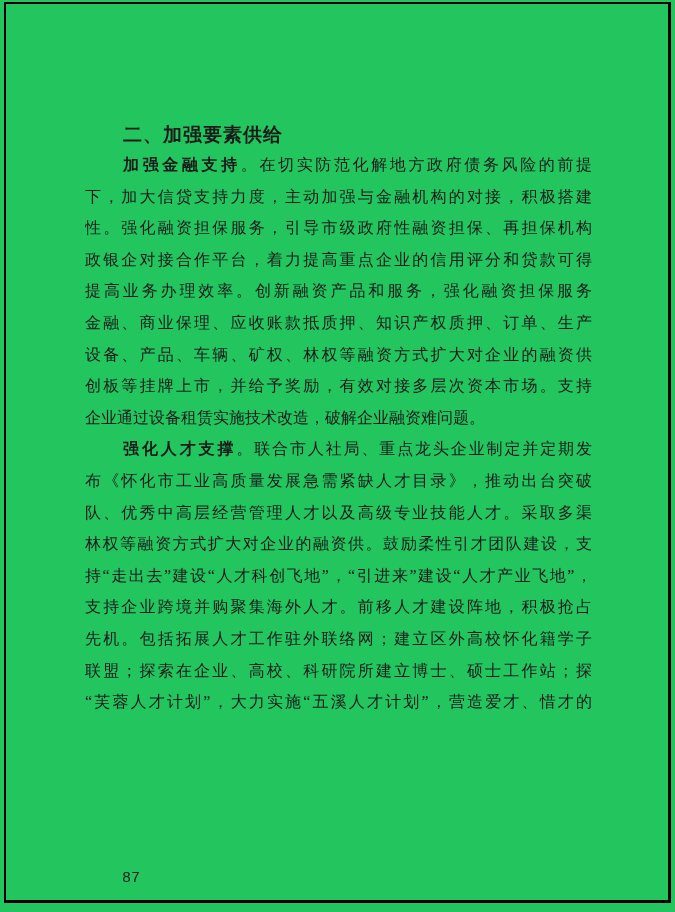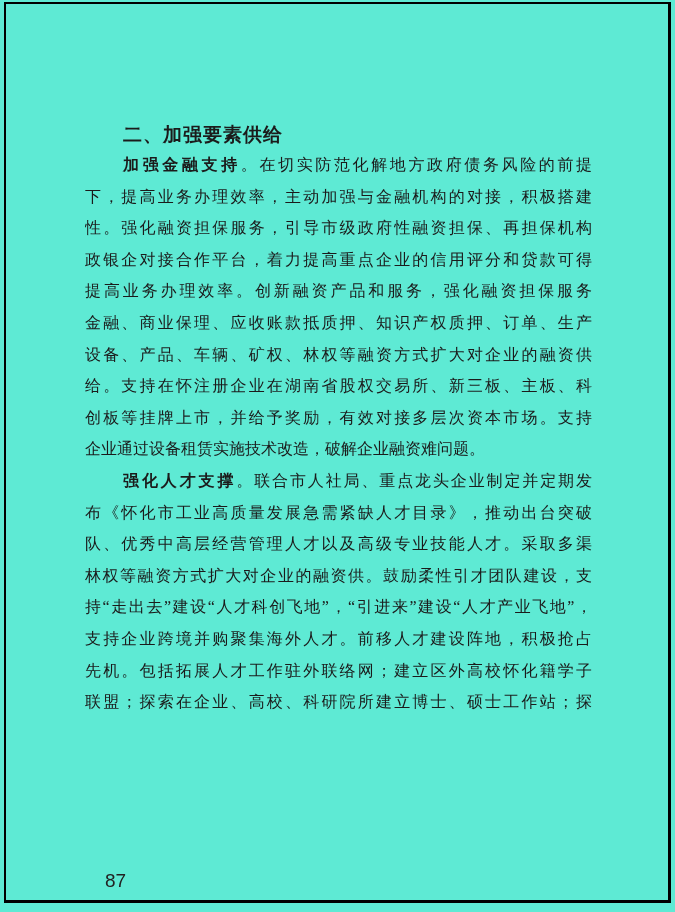--- a/index.html
+++ b/index.html
@@ -4,21 +4,21 @@
 <style>
   * { margin: 0; padding: 0; box-sizing: border-box; }
   html, body {
     width: 675px; height: 912px;
     background: #ffffff;
     font-family: "Liberation Serif", "DejaVu Serif", serif;
   }
   .page {
     position: relative;
     width: 675px; height: 912px;
-    background: #5eead4;
+    background: #22c55e;
     color: #1b1b1b;
     overflow: hidden;
   }
   .frame {
     position: absolute;
     left: 4px; top: 2px;
     width: 667px; height: 901px;
     border-style: solid;
     border-color: #000000;
     border-width: 2px 3px 3px 2px;
@@ -45,48 +45,48 @@
     text-align: justify;
     text-align-last: justify;
     text-justify: inter-character;
     overflow: hidden;
   }
   .line.indent { padding-left: 38px; }
   .line.no-justify { text-align: right; text-align-last: left; }
   .line .bold { font-weight: bold; letter-spacing: 1px; }
   .page-number {
     position: absolute;
-    left: 105px; top: 870px;
-    font-size: 19px;
+    left: 122px; top: 870px;
+    font-size: 15px;
     color: #222222;
-    font-family: Liberation Sans, sans-serif;
+    font-family: Liberation Mono, monospace;
   }
 </style>
 </head>
 <body>
 
 <div class="page">
   <div class="frame"></div>
   <div class="content">
     <div class="heading">二、加强要素供给</div>
     <div id="body-lines">
         <div class="line indent"><span class="bold">加强金融支持</span><span>。在切实防范化解地方政府债务风险的前提</span></div>
-        <div class="line"><span>下，提高业务办理效率，主动加强与金融机构的对接，积极搭建</span></div>
+        <div class="line"><span>下，加大信贷支持力度，主动加强与金融机构的对接，积极搭建</span></div>
         <div class="line"><span>性。强化融资担保服务，引导市级政府性融资担保、再担保机构</span></div>
         <div class="line"><span>政银企对接合作平台，着力提高重点企业的信用评分和贷款可得</span></div>
         <div class="line"><span>提高业务办理效率。创新融资产品和服务，强化融资担保服务</span></div>
         <div class="line"><span>金融、商业保理、应收账款抵质押、知识产权质押、订单、生产</span></div>
         <div class="line"><span>设备、产品、车辆、矿权、林权等融资方式扩大对企业的融资供</span></div>
-        <div class="line"><span>给。支持在怀注册企业在湖南省股权交易所、新三板、主板、科</span></div>
         <div class="line"><span>创板等挂牌上市，并给予奖励，有效对接多层次资本市场。支持</span></div>
         <div class="line no-justify"><span>企业通过设备租赁实施技术改造，破解企业融资难问题。</span></div>
         <div class="line indent"><span class="bold">强化人才支撑</span><span>。联合市人社局、重点龙头企业制定并定期发</span></div>
         <div class="line"><span>布《怀化市工业高质量发展急需紧缺人才目录》，推动出台突破</span></div>
         <div class="line"><span>队、优秀中高层经营管理人才以及高级专业技能人才。采取多渠</span></div>
         <div class="line"><span>林权等融资方式扩大对企业的融资供。鼓励柔性引才团队建设，支</span></div>
         <div class="line"><span>持“走出去”建设“人才科创飞地”，“引进来”建设“人才产业飞地”，</span></div>
         <div class="line"><span>支持企业跨境并购聚集海外人才。前移人才建设阵地，积极抢占</span></div>
         <div class="line"><span>先机。包括拓展人才工作驻外联络网；建立区外高校怀化籍学子</span></div>
         <div class="line"><span>联盟；探索在企业、高校、科研院所建立博士、硕士工作站；探</span></div>
+        <div class="line"><span>“芙蓉人才计划”，大力实施“五溪人才计划”，营造爱才、惜才的</span></div>
       </div>
   </div>
   <div class="page-number">87</div>
 </div>
 
 </body></html>

